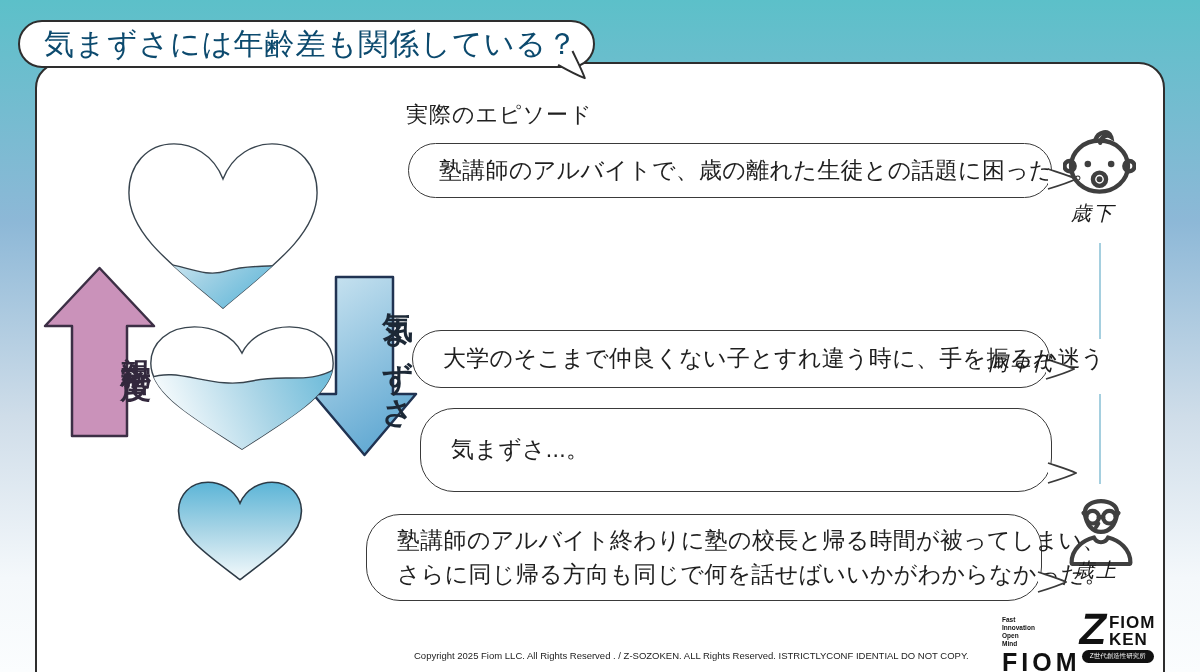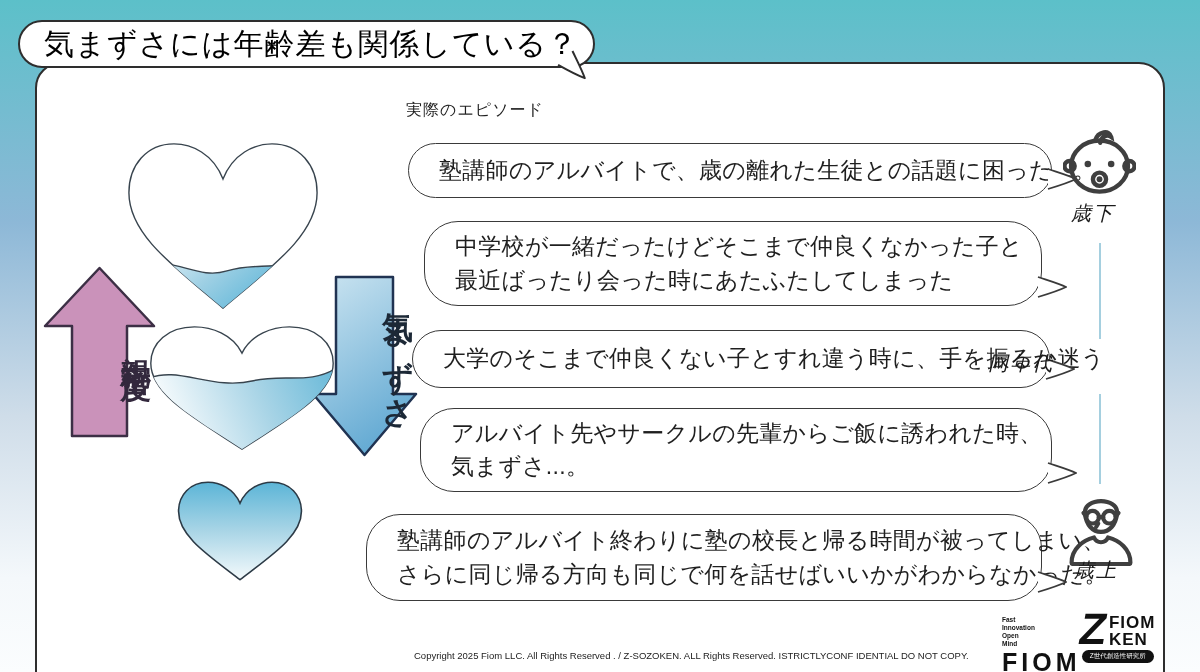--- a/index.html
+++ b/index.html
@@ -4,23 +4,23 @@
 <style>
   html,body{margin:0;padding:0;}
   .stage{position:relative;width:1200px;height:672px;overflow:hidden;
     font-family:"Liberation Sans","DejaVu Sans",sans-serif;
     background:linear-gradient(180deg,#5cc0c9 0%,#8db8d7 33%,#cfdde9 62%,#f4f8fb 86%,#fbfdfe 100%);}
   .card{position:absolute;left:35px;top:62px;width:1126px;height:660px;
     background:#ffffff;border:2px solid #2e2e2e;border-radius:26px;}
   .title-bubble{position:absolute;left:18px;top:20px;width:577px;height:48px;
     background:#ffffff;border:2px solid #2e2e2e;border-radius:26px;z-index:5;
     display:flex;align-items:center;padding-left:24px;box-sizing:border-box;}
-  .title-text{font-size:30px;color:#000000;letter-spacing:1px;white-space:nowrap;text-align:right;}
+  .title-text{font-size:30px;color:#0c4a6e;letter-spacing:1px;white-space:nowrap;text-align:right;}
   .title-tail{position:absolute;left:540px;bottom:-15px;transform:rotate(46deg);}
-  .ep-header{position:absolute;left:406px;top:100px;font-size:16px;color:#1f1f1f;letter-spacing:1px;}
+  .ep-header{position:absolute;left:406px;top:100px;font-size:22px;color:#1f1f1f;letter-spacing:1px;}
   .bubble{position:absolute;background:#fff;border:1.6px solid #3a3a3a;
     display:flex;flex-direction:column;justify-content:center;
     padding-left:30px;padding-right:16px;box-sizing:border-box;}
   .bubble .ln{font-size:23px;color:#1f1f1f;line-height:1.45;letter-spacing:0.3px;white-space:nowrap;}
   .tail{position:absolute;right:-26px;bottom:5px;}
   .b1{left:408px;top:143px;width:644px;height:55px;border-radius:28px;}
   .b2{left:424px;top:221px;width:618px;height:85px;border-radius:34px;}
   .b3{left:412px;top:330px;width:638px;height:58px;border-radius:29px;}
   .b4{left:420px;top:408px;width:632px;height:84px;border-radius:34px;}
   .b5{left:366px;top:514px;width:676px;height:87px;border-radius:34px;}
@@ -135,39 +135,30 @@
   <div class="ep-header">実際のエピソード</div>
 
   <div class="bubble b1">
     <div class="ln">塾講師のアルバイトで、歳の離れた生徒との話題に困った...。</div>
     <svg class="tail" viewBox="0 0 30 26" width="30" height="26">
       <path d="M1 3 C13 7 23 10 29 13 C21 17 11 20 1 23 Z" fill="#ffffff"></path>
       <path d="M1 3 C13 7 23 10 29 13 C21 17 11 20 1 23" fill="none" stroke="#3a3a3a" stroke-width="1.8"></path>
     </svg>
   </div>
 
-  <div class="bubble b2">
-    <div class="ln">中学校が一緒だったけどそこまで仲良くなかった子と</div>
-    <div class="ln">最近ばったり会った時にあたふたしてしまった</div>
-    <svg class="tail" viewBox="0 0 30 26" width="30" height="26">
-      <path d="M1 3 C13 7 23 10 29 13 C21 17 11 20 1 23 Z" fill="#ffffff"></path>
-      <path d="M1 3 C13 7 23 10 29 13 C21 17 11 20 1 23" fill="none" stroke="#3a3a3a" stroke-width="1.8"></path>
-    </svg>
-  </div>
 
   <div class="bubble b3">
     <div class="ln">大学のそこまで仲良くない子とすれ違う時に、手を振るか迷う</div>
     <svg class="tail" viewBox="0 0 30 26" width="30" height="26">
       <path d="M1 3 C13 7 23 10 29 13 C21 17 11 20 1 23 Z" fill="#ffffff"></path>
       <path d="M1 3 C13 7 23 10 29 13 C21 17 11 20 1 23" fill="none" stroke="#3a3a3a" stroke-width="1.8"></path>
     </svg>
   </div>
 
   <div class="bubble b4">
-    <div class="ln">アルバイト先やサークルの先輩からご飯に誘われた時、</div>
     <div class="ln">気まずさ...。</div>
     <svg class="tail" viewBox="0 0 30 26" width="30" height="26">
       <path d="M1 3 C13 7 23 10 29 13 C21 17 11 20 1 23 Z" fill="#ffffff"></path>
       <path d="M1 3 C13 7 23 10 29 13 C21 17 11 20 1 23" fill="none" stroke="#3a3a3a" stroke-width="1.8"></path>
     </svg>
   </div>
 
   <div class="bubble b5">
     <div class="ln">塾講師のアルバイト終わりに塾の校長と帰る時間が被ってしまい、</div>
     <div class="ln">さらに同じ帰る方向も同じで何を話せばいいかがわからなかった。</div>

